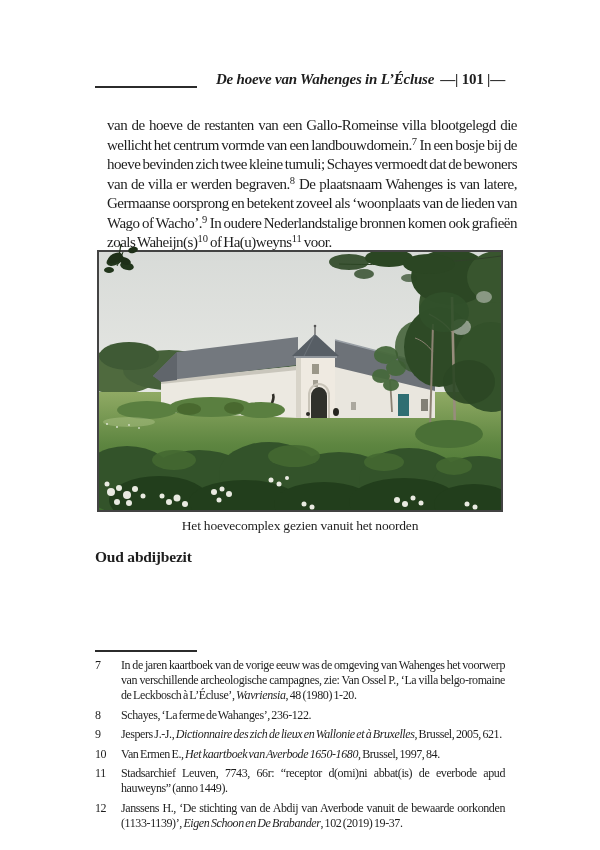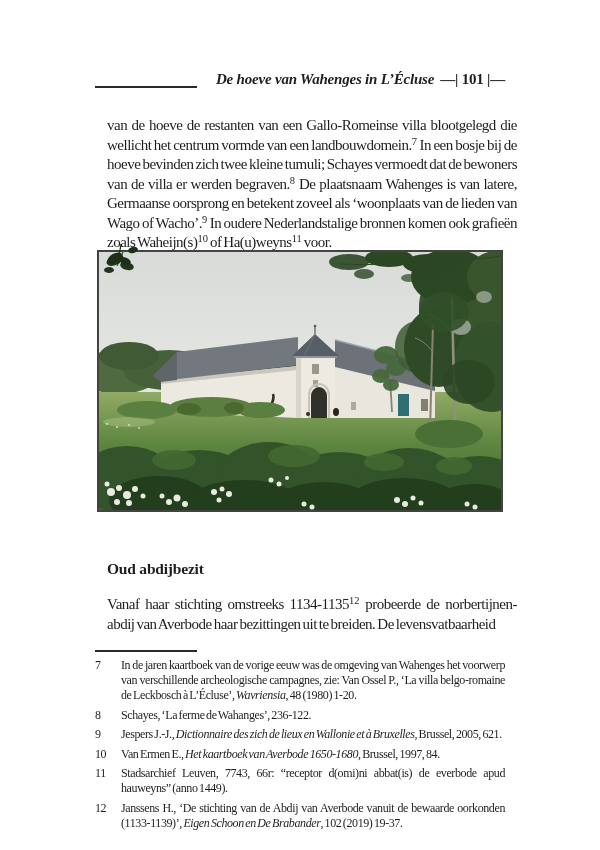--- a/index.html
+++ b/index.html
@@ -18,21 +18,21 @@
   .body-text{left:95px;width:410px;text-align:justify;font-size:15px;line-height:19.5px;
     letter-spacing:-0.5px;word-spacing:-1.3px;margin:12px;}
   .para1{top:104px;}
   .para2{top:583px;}
   sup.fnref{font-size:0.7em;position:relative;top:-0.45em;vertical-align:baseline;letter-spacing:0;line-height:0;}
   
   .figure{left:97px;top:250px;width:402px;height:258px;border:2px solid #434343;background:#dcdeda;}
   .figure svg{display:block;}
   .leaf-overhang{position:absolute;left:4px;top:-8px;width:40px;height:22px;}
   .caption{left:95px;top:518px;width:410px;text-align:center;font-size:13.5px;letter-spacing:-0.2px;}
-  .heading{left:95px;top:548px;width:410px;font-size:15.5px;font-weight:bold;letter-spacing:-0.2px;margin:12px;}
+  .heading{left:95px;top:548px;width:410px;font-size:15.5px;font-weight:bold;letter-spacing:-0.2px;margin:0;}
   
   .fnsep{left:95px;top:650px;width:102px;height:2px;background:#2b2b2b;}
   .footnotes{left:95px;top:658px;width:410px;font-size:12px;line-height:15px;
     letter-spacing:-0.4px;word-spacing:-1.1px;}
   .fn{display:grid;grid-template-columns:26px 1fr;margin-bottom:4.5px;text-align:justify;}
   .fn .num{text-align:left;}
   .fn .it{font-style:italic;}
 </style>
 </head>
 <body>
@@ -218,24 +218,24 @@
     </svg>
 
     <svg class="leaf-overhang" viewBox="0 0 40 22">
       <path d="M18,0 C17,6 16,12 15,18" stroke="#1e2f18" stroke-width="1.2" fill="none"></path>
       <ellipse cx="12" cy="14" rx="8" ry="4.5" fill="#1e2f18" transform="rotate(-30 12 14)"></ellipse>
       <ellipse cx="22" cy="17" rx="6" ry="3.5" fill="#1e2f18" transform="rotate(20 22 17)"></ellipse>
       <ellipse cx="30" cy="6" rx="5" ry="3" fill="#1e2f18" transform="rotate(-15 30 6)"></ellipse>
     </svg>
   </figure>
 
+  <div class="abs caption">Het hoevecomplex gezien vanuit het noorden</div>
 
   <h2 class="abs heading">Oud abdijbezit</h2>
 
-  <p class="abs body-text para2"><span>Vanaf haar stichting omstreeks 1134-1135</span><sup class="fnref">12</sup><span> probeerde de norbertijnen-abdij van Averbode haar bezittingen uit te breiden. De levensvatbaarheid</span></p>
 
   <div class="abs fnsep"></div>
 
   <div class="abs footnotes">
 
     <div class="fn">
       <span class="num">7</span>
       <span class="txt"><span>In de jaren kaartboek van de vorige eeuw was de omgeving van Wahenges het voorwerp van verschillende archeologische campagnes, zie: Van Ossel P., ‘La villa belgo-romaine de Leckbosch à L’Écluse’, </span><span class="it">Wavriensia</span><span>, 48 (1980) 1-20.</span></span>
     </div>
 

